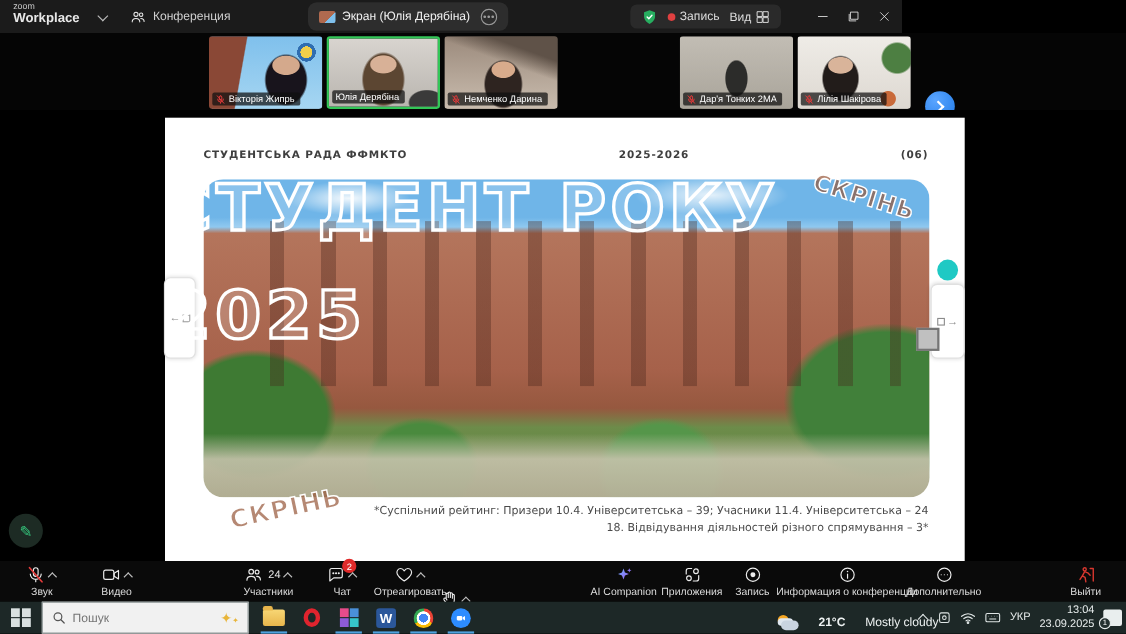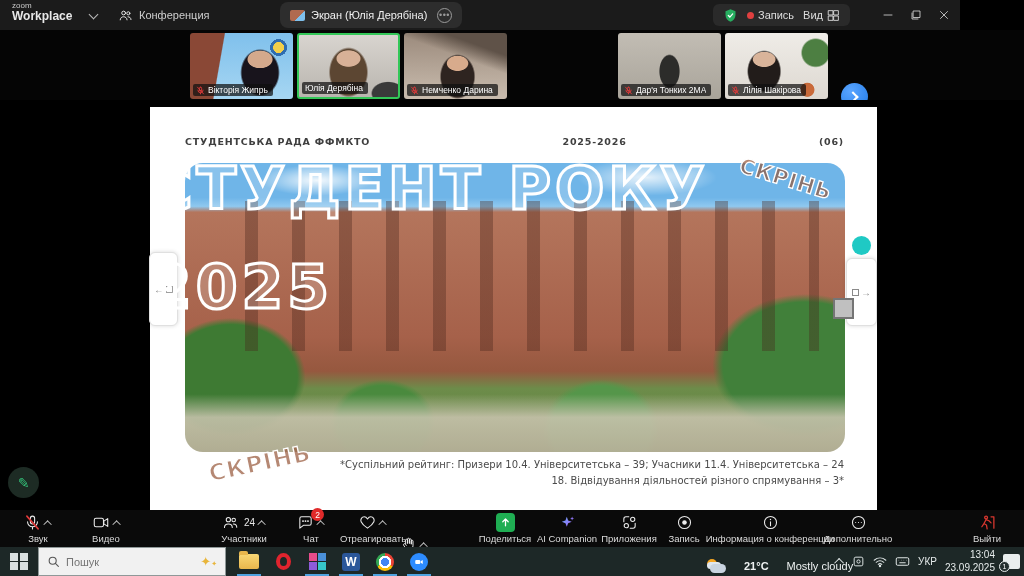--- a/index.html
+++ b/index.html
@@ -1,20 +1,20 @@
 <!DOCTYPE html>
 <html><head>
 <meta charset="utf-8">
 <style>
   * { margin:0; padding:0; box-sizing:border-box; }
   html,body { width:1024px; height:576px; overflow:hidden; background:#000; font-family:"Liberation Sans",sans-serif; }
   .abs { position:absolute; }
 
   
-  #titlebar { position:absolute; left:0; top:0; width:960px; height:30px; background:#1b1b1b;text-decoration:underline; }
+  #titlebar { position:absolute; left:0; top:0; width:820px; height:30px; background:#1b1b1b;text-decoration:underline; }
   .zlogo { position:absolute; left:12px; top:2px; line-height:1; color:#e8e8e8; }
   .zlogo .z1 { font-size:8px; color:#c9c9c9; display:block; }
   .zlogo .z2 { font-size:12px; font-weight:bold; display:block; }
   .chev-down { width:7px; height:7px; border-left:1.5px solid #bbb; border-bottom:1.5px solid #bbb; transform:rotate(-45deg); display:inline-block; }
   .ttab { position:absolute; top:0; height:30px; display:flex; align-items:center; gap:6px; color:#cfcfcf; font-size:11px; }
   #tab-screen { left:280px; top:2px; height:26px; background:#2d2d2d; border-radius:8px; padding:0 10px; color:#f0f0f0; width:182px; }
   .mini-thumb { width:15px; height:11px; border-radius:2px; background:linear-gradient(135deg,#b06a4f 0 60%, #7fc0ec 60%); }
   .circ-ellipsis { width:15px; height:15px; border:1.2px solid #9a9a9a; border-radius:50%; display:flex; align-items:center; justify-content:center; color:#9a9a9a; font-size:9px; letter-spacing:.5px; line-height:1; margin-left:auto; }
   #tb-rightpill { position:absolute; right:110px; top:4px; height:22px; background:#2a2a2a; border-radius:6px; display:flex; align-items:center; gap:9px; padding:0 10px; color:#ddd; font-size:11px; }
   .rec-dot { width:7px; height:7px; border-radius:50%; background:#e04040; display:inline-block; }
@@ -135,21 +135,21 @@
   </div>
   <div id="tb-rightpill">
     <svg width="15" height="15" viewBox="0 0 24 24">
         <path d="M12 2l8 3v6c0 5-3.5 9-8 11-4.5-2-8-6-8-11V5z" fill="#27ae60"></path>
         <path d="M8.5 12l2.5 2.5 4.5-5" stroke="#fff" stroke-width="2" fill="none" stroke-linecap="round"></path>
       </svg>
     <span style="display:flex;align-items:center;gap:4px;">
       <span class="rec-dot"></span>
       <span>Запись</span>
     </span>
-    <span style="display:flex;align-items:center;gap:4px;">
+    <span style="display:flex;align-items:flex-end;gap:4px;">
       <span>Вид</span>
       <svg class="ico" width="13" height="13" viewBox="0 0 24 24">
           <rect x="3" y="3" width="8" height="8"></rect>
           <rect x="13" y="3" width="8" height="8"></rect>
           <rect x="3" y="13" width="8" height="8"></rect>
           <rect x="13" y="13" width="8" height="8"></rect>
         </svg>
     </span>
   </div>
   <div class="winbtn" style="right:60px;">
@@ -310,30 +310,20 @@
     <div class="tbi-lbl">Отреагировать</div>
   </div>
   <div class="tbi" style="left:376px;width:76px;margin-top:22px;">
     <div class="tbi-ico">
         <svg class="ico" width="16" height="17" viewBox="0 0 24 24">
           <path d="M7 11V5.5a1.4 1.4 0 0 1 2.8 0V10M9.8 10V4a1.4 1.4 0 0 1 2.8 0v6M12.6 10V5a1.4 1.4 0 0 1 2.8 0v6M15.4 11V7a1.3 1.3 0 0 1 2.6 0v6.5c0 4-2.5 6.5-6 6.5-3 0-4.6-1.4-6.4-4.4L4 13.2c-.6-1-.1-2.2 1-2.4.8-.2 1.5.2 2 1l.9 1.5"></path>
         </svg>
         <span class="chev-up"></span>
       </div>
     <div class="tbi-lbl">Поднять руку</div>
-  </div>
-  <div class="tbi" style="left:470px;width:70px;">
-    <div class="tbi-ico">
-        <span class="share-sq">
-          <svg width="13" height="13" viewBox="0 0 24 24" stroke="#fff" fill="none" stroke-width="2.4" stroke-linecap="round" stroke-linejoin="round">
-            <path d="M12 18V6M7 10.5L12 5.5l5 5"></path>
-          </svg>
-        </span>
-      </div>
-    <div class="tbi-lbl">Поделиться</div>
   </div>
   <div class="tbi" style="left:527px;width:80px;">
     <div class="tbi-ico">
         <svg width="17" height="17" viewBox="0 0 24 24">
           <defs>
             <linearGradient id="aig" x1="0" y1="0" x2="1" y2="1">
               <stop offset="0" stop-color="#6fb1ff"></stop>
               <stop offset="1" stop-color="#9a5cf0"></stop>
             </linearGradient>
           </defs>

